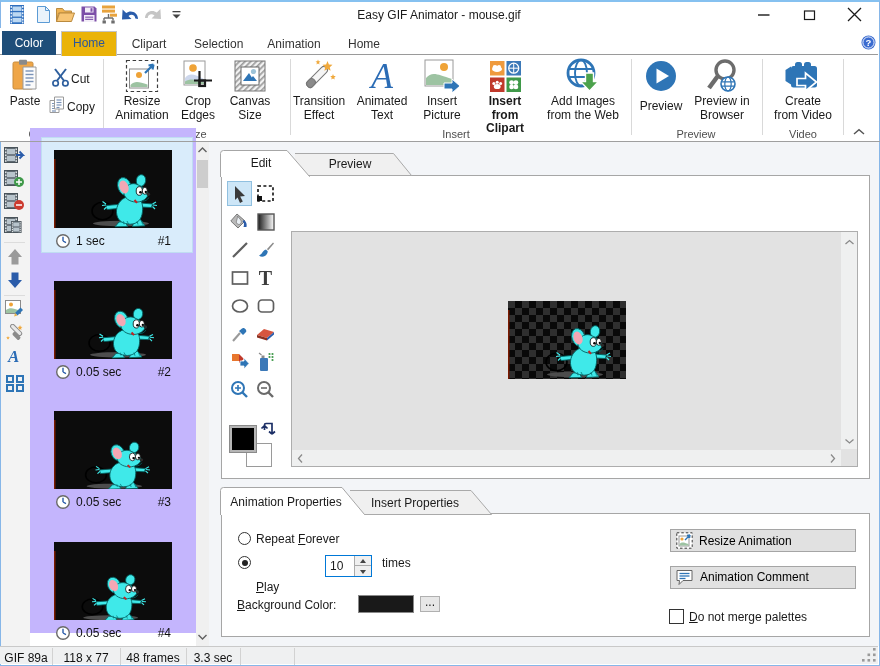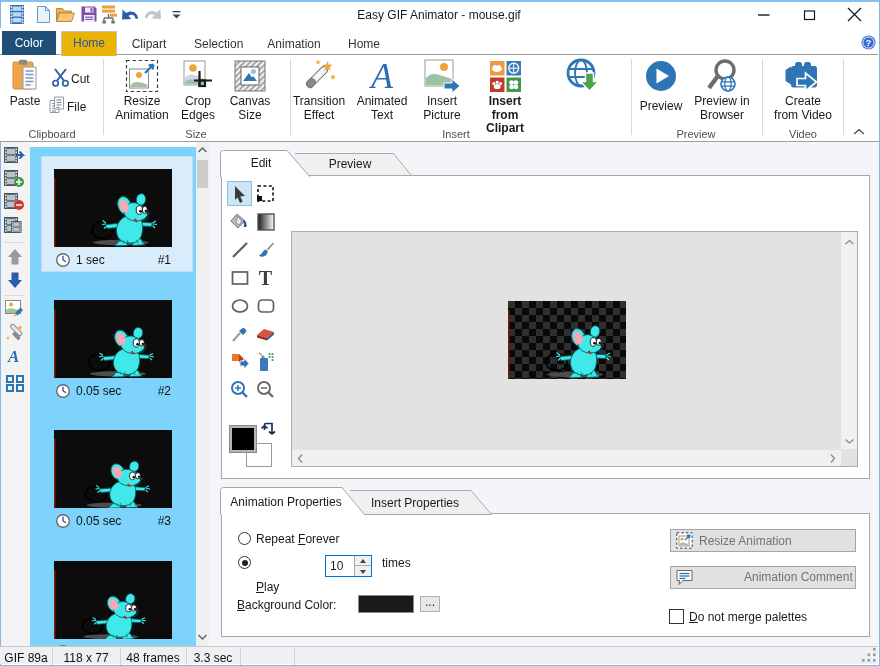--- a/index.html
+++ b/index.html
@@ -21,37 +21,37 @@
 #ribbon { position:absolute; left:0; top:55px; width:878px; height:86px; background:#fff; }
 .gsep { position:absolute; top:6px; height:76px; width:1px; background:#d9d9d9; }
 .glabel { position:absolute; height:14px; font-size:11px; color:#4e4e4e; text-align:center; }
 .rbtn { position:absolute; top:4px; text-align:center; font-size:12px; color:#1a1a1a; }
 .rbtn .ric { height:36px; display:flex; align-items:center; justify-content:center; }
 .rbtn .rlab { line-height:13.5px; padding-top:1px; }
 
 #ltb { position:absolute; left:1px; top:142px; width:29px; height:504px; background:#f3f3f3; }
 .ltsep { position:absolute; left:4px; width:21px; height:1px; background:#dcdcdc; }
 
-#frames { position:absolute; left:30px; top:147px; width:166px; height:505px; background:#7dd3fc; }
+#frames { position:absolute; left:30px; top:128px; width:166px; height:505px; background:#c4b5fd; }
 .fitem { position:absolute; left:11px; width:152px; height:116px; }
 .fthumb { position:absolute; left:24px; top:13px; width:118px; height:78px; background:#0c0c0c; }
 .frow { position:absolute; left:26px; top:95px; width:145px; height:18px; font-size:12px; color:#111; }
 
 #fsb { position:absolute; left:196px; top:141px; width:13px; height:505px; background:#f0f0f0; }
 #fsb .thumb { position:absolute; left:1px; top:19px; width:11px; height:28px; background:#cdcdcd; }
 #epanel { position:absolute; left:221px; top:175px; width:649px; height:304px; background:#fff; border:1px solid #a6a6a6; border-top:1px solid #a6a6a6; z-index:0; }
 
 .tool { position:absolute; width:25px; height:25px; display:flex; align-items:center; justify-content:center; z-index:6; }
 .tool.sel { background:#cde6f7; border:1px solid #90c0e0; }
 
 #canvas { position:absolute; left:291px; top:231px; width:567px; height:236px; background:#e2e2e2; border:1px solid #adadad; z-index:5; }
 .sb { position:absolute; background:#eff0f0; z-index:6; }
 #bpanel { position:absolute; left:221px; top:513px; width:649px; height:124px; background:#fff; border:1px solid #a6a6a6; z-index:0; }
 .radio { position:absolute; width:13px; height:13px; border:1px solid #333; border-radius:50%; background:#fff; z-index:6; }
-.btn { position:absolute; left:670px; width:186px; height:23px; background:#e1e1e1; border:1px solid #a5a5a5; display:flex; align-items:center; font-size:12px; color:#737373; z-index:6; }
+.btn { position:absolute; left:670px; width:186px; height:23px; background:#e1e1e1; border:1px solid #a5a5a5; display:flex; align-items:center; font-size:12px; color:#000000; z-index:6; }
 
 #status { position:absolute; left:0; top:646px; width:878px; height:18px; background:#eff0f1; border-top:1px solid #c9c9c9; font-size:12px; color:#111; }
 .ssep { position:absolute; top:1px; width:1px; height:17px; background:#d2d2d2; }
 .stext { position:absolute; top:3.5px; text-align:center; }
 </style>
 </head>
 <body>
 <div id="win"></div>
 <div id="title"></div>
 <svg class="qat" style="left:9px;top:5px;" width="16" height="19" viewBox="0 0 16 19">
@@ -180,21 +180,21 @@
       <path d="M7.5 9 h5"></path>
       <path d="M7.5 11.5 h3"></path>
     </g>
  <g stroke="#7a93b8" stroke-width="1.2">
       <path d="M3 7.5 h2"></path>
       <path d="M3 10 h2"></path>
       <path d="M3 12.5 h2"></path>
       <path d="M3 15 h4"></path>
     </g>
 </svg>
-<div class="abs" style="left:67px;top:100px;font-size:12px;">File</div>
+<div class="abs" style="left:67px;top:100px;font-size:12px;">Copy</div>
 
 <div class="rbtn" style="left:112px;top:58px;width:60px;">
  <div class="ric">
       <svg width="34" height="34" viewBox="0 0 34 34">
   <rect x="1.5" y="1.5" width="31" height="31" fill="none" stroke="#3b3b3b" stroke-width="1.2" stroke-dasharray="3.5 2.6"></rect>
   <rect x="4.5" y="10" width="19" height="19" fill="#fff" stroke="#8a8a8a"></rect>
   <circle cx="14" cy="16" r="3" fill="#efa337"></circle>
   <path d="M5.5 26 C10 21.5 14 23 22.5 25.5 L22.5 28 L5.5 28 z" fill="#9dc3a2"></path>
   <path d="M20 14 L28.5 5.5 M28.5 5.5 l-5 1 M28.5 5.5 l-1 5" stroke="#2e75b6" stroke-width="2.2" fill="none"></path>
  </svg>
@@ -294,20 +294,21 @@
 </div>
 <div class="rbtn" style="left:536px;top:58px;width:94px;">
  <div class="ric">
       <svg width="38" height="36" viewBox="0 0 38 36">
   <circle cx="17" cy="15" r="13" fill="none" stroke="#2e75b6" stroke-width="2.8"></circle>
   <ellipse cx="17" cy="15" rx="6" ry="13" fill="none" stroke="#2e75b6" stroke-width="1.9"></ellipse>
   <path d="M4.5 11 h25 M4.5 19 h25" stroke="#2e75b6" stroke-width="1.9"></path>
   <path d="M21.5 15 v8.5 h-5 l9 9.5 9 -9.5 h-5 v-8.5 z" fill="#4ca24c" stroke="#fff" stroke-width="1.4"></path>
  </svg>
     </div>
+ <div class="rlab">Add Images<br>from the Web</div>
 </div>
 
 <div class="rbtn" style="left:634px;top:58px;width:54px;">
  <div class="ric">
       <svg width="32" height="32" viewBox="0 0 32 32">
   <circle cx="16" cy="16" r="15" fill="#2e75b6"></circle>
   <path d="M11.5 8.5 L24 16 L11.5 23.5 z" fill="#fff"></path>
  </svg>
     </div>
  <div class="rlab" style="padding-top:6px;">Preview</div>
@@ -683,21 +684,21 @@
 <div class="btn" style="top:529px;">
  <svg style="margin:0 6px 0 5px;" width="17" height="17" viewBox="0 0 17 17">
       <rect x="0.8" y="0.8" width="15.4" height="15.4" fill="#fff" stroke="#3b3b3b" stroke-dasharray="2.5 2"></rect>
       <rect x="3" y="4" width="10" height="10" fill="#fff" stroke="#999"></rect>
       <circle cx="6" cy="7" r="1.6" fill="#efa337"></circle>
       <path d="M3.5 12 C6 9.5 8 10.5 12.5 12 L12.5 13.5 L3.5 13.5 z" fill="#9dc3a2"></path>
       <path d="M9 8 L14 3 M14 3 l-3 0.5 M14 3 l-0.5 3" stroke="#2e75b6" stroke-width="1.4" fill="none"></path>
     </svg>
  <span>Resize Animation</span>
 </div>
-<div class="btn" style="top:565.5px;gap:44px;">
+<div class="btn" style="top:565.5px;">
  <svg style="margin:0 6px 0 5px;" width="18" height="17" viewBox="0 0 18 17">
       <path d="M1 1.5 h15 v10 h-9 l-4 4 l0.5 -4 h-2.5 z" fill="#fff" stroke="#666"></path>
       <g stroke="#2e75b6" stroke-width="1.3">
         <path d="M3.5 4.5 h10"></path>
         <path d="M3.5 7 h10"></path>
         <path d="M3.5 9.5 h6"></path>
       </g>
     </svg>
  <span>Animation Comment</span>
 </div>

